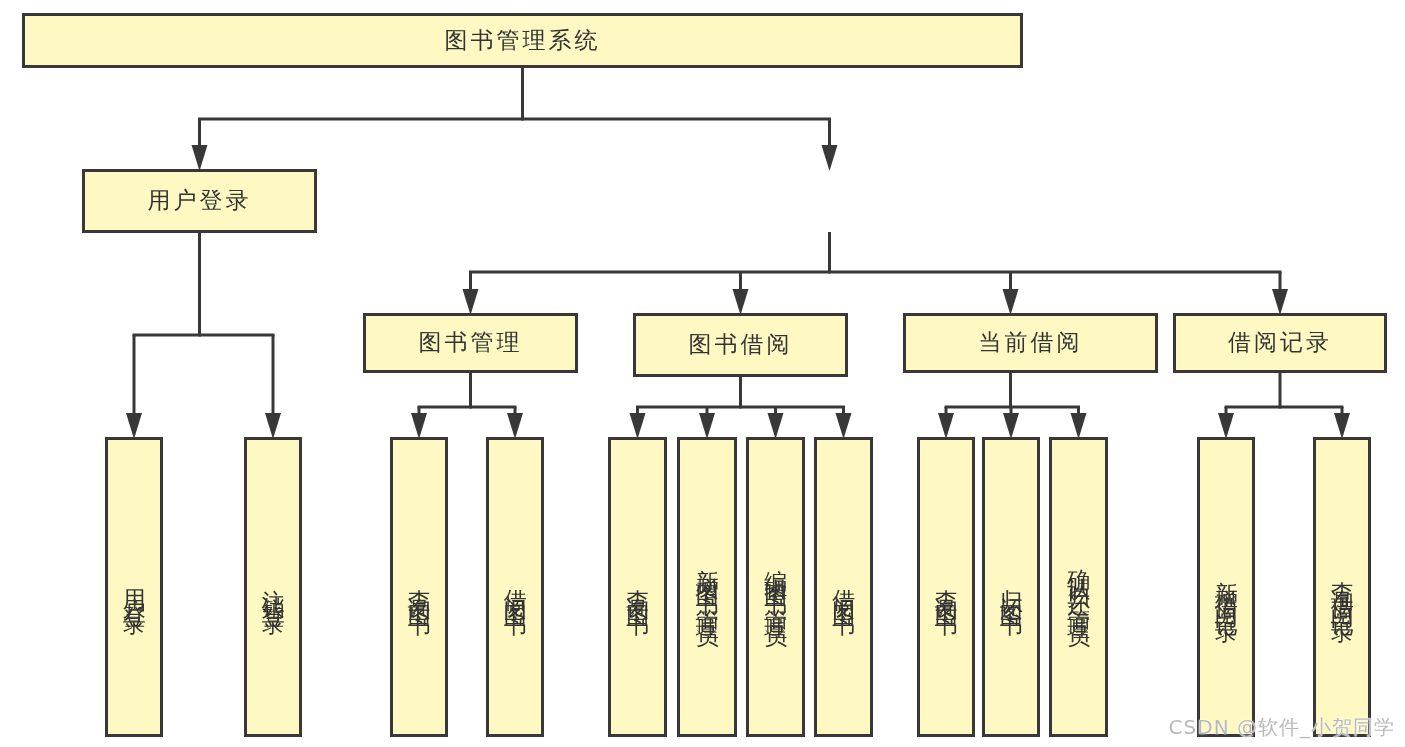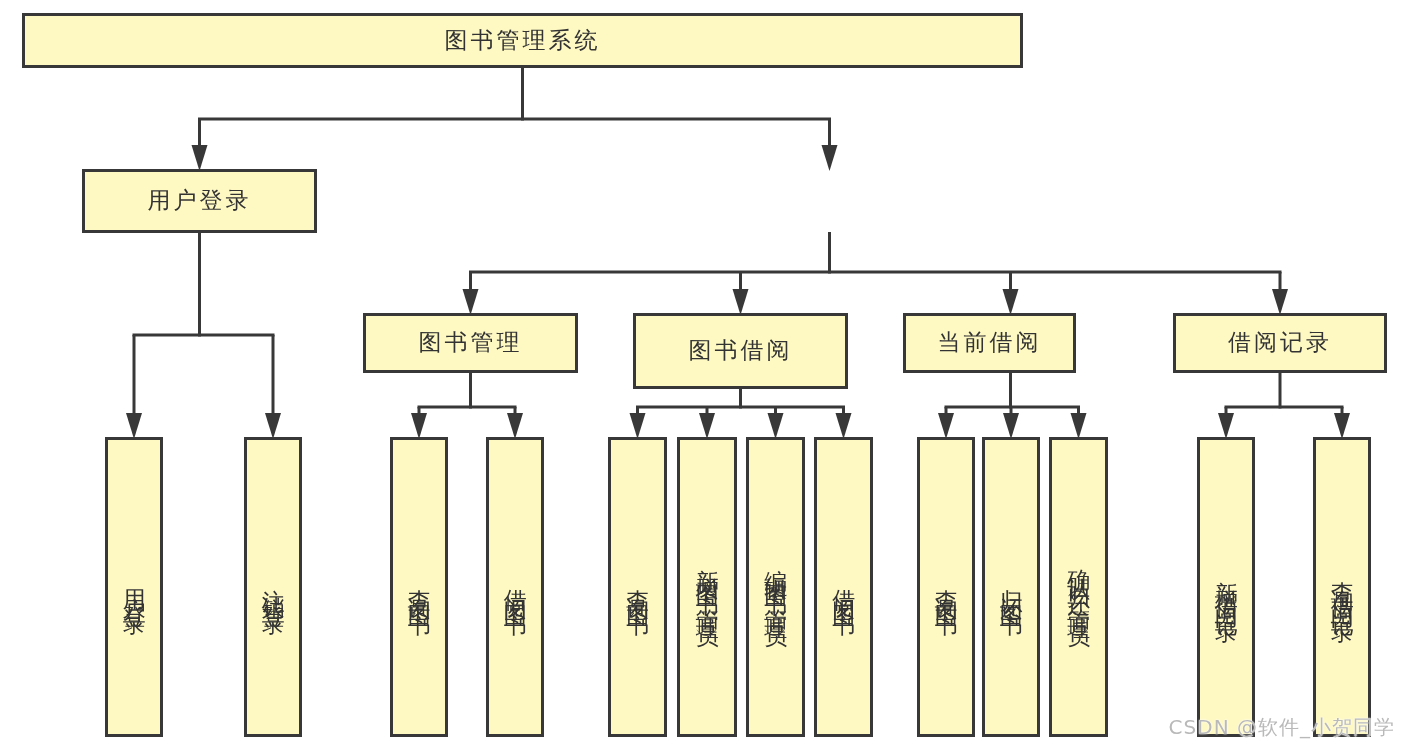--- a/index.html
+++ b/index.html
@@ -117,36 +117,36 @@
     </div>
     <div class="node" style="left: 363px; top: 313px; width: 215px; height: 60px;">
       <span class="node-label">图书管理</span>
     </div>
     <div class="node vertical" style="left: 390px; top: 437px; width: 58px; height: 300px;">
       <span class="node-label">查询图书</span>
     </div>
     <div class="node vertical" style="left: 486px; top: 437px; width: 58px; height: 300px;">
       <span class="node-label">借阅图书</span>
     </div>
-    <div class="node" style="left: 633px; top: 313px; width: 215px; height: 76px;">
+    <div class="node" style="left: 633px; top: 313px; width: 215px; height: 64px;">
       <span class="node-label">图书借阅</span>
     </div>
     <div class="node vertical" style="left: 608px; top: 437px; width: 59px; height: 300px;">
       <span class="node-label">查询图书</span>
     </div>
     <div class="node vertical" style="left: 677px; top: 437px; width: 60px; height: 300px;">
       <span class="node-label">新增图书（管理员）</span>
     </div>
     <div class="node vertical" style="left: 746px; top: 437px; width: 59px; height: 300px;">
       <span class="node-label">编辑图书（管理员）</span>
     </div>
     <div class="node vertical" style="left: 814px; top: 437px; width: 59px; height: 300px;">
       <span class="node-label">借阅图书</span>
     </div>
-    <div class="node" style="left: 903px; top: 313px; width: 173px; height: 60px;">
+    <div class="node" style="left: 903px; top: 313px; width: 255px; height: 60px;">
       <span class="node-label">当前借阅</span>
     </div>
     <div class="node vertical" style="left: 917px; top: 437px; width: 58px; height: 300px;">
       <span class="node-label">查询图书</span>
     </div>
     <div class="node vertical" style="left: 982px; top: 437px; width: 58px; height: 300px;">
       <span class="node-label">归还图书</span>
     </div>
     <div class="node vertical" style="left: 1049px; top: 437px; width: 59px; height: 300px;">
       <span class="node-label">确认归还（管理员）</span>

